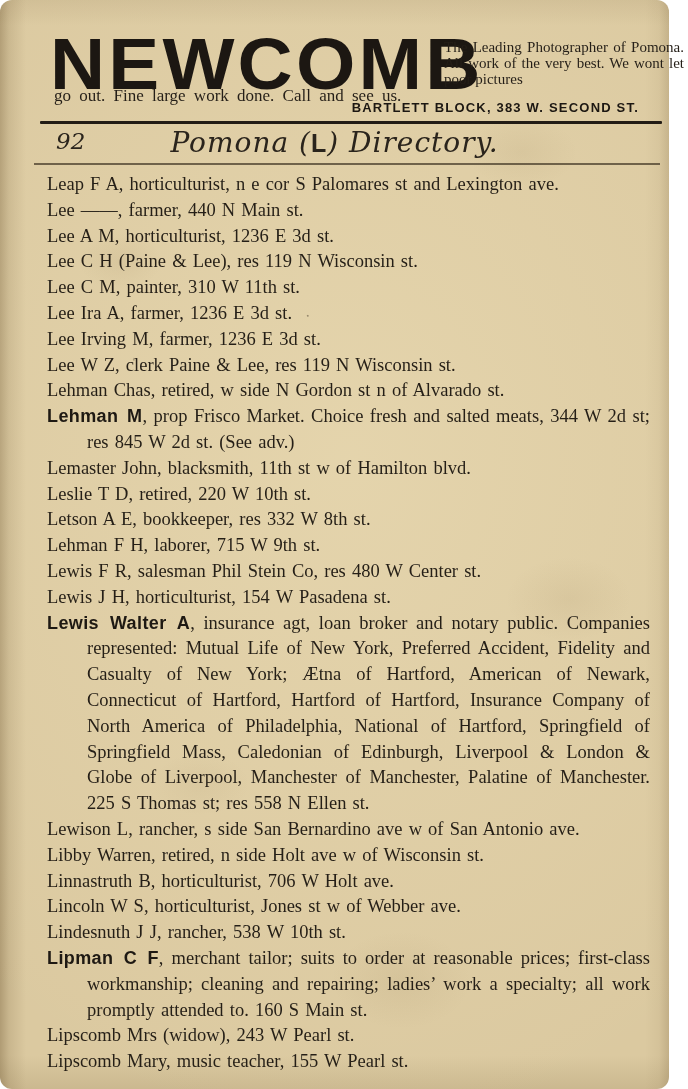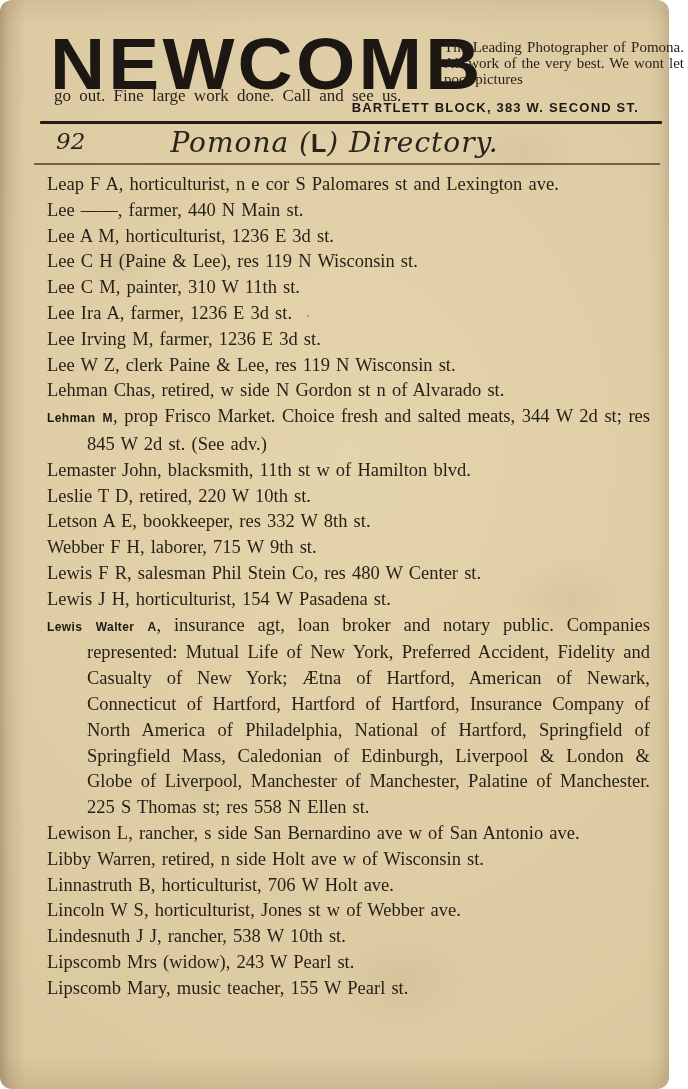--- a/index.html
+++ b/index.html
@@ -85,21 +85,21 @@
     font-family:"Liberation Serif","DejaVu Serif",serif;
     font-size:18.5px;line-height:25.8px;color:#251f17;
     word-spacing:1.5px;
   }
   .entry{
     margin:0;padding-left:40px;text-indent:-40px;text-align:justify;
   }
   .entry .name{font-weight:normal;margin-top:48px;}
   .entry .name.bold-name{
     font-family:"Liberation Sans",sans-serif;font-weight:bold;
-    font-size:12px;letter-spacing:0.4px;word-spacing:3px;color:#1e1913;
+    font-size:18px;letter-spacing:0.4px;word-spacing:3px;color:#1e1913;
   }
 </style>
 </head>
 <body>
 
 <div class="page">
 
   <header>
     <div class="brand">NEWCOMB</div>
     <div class="ad-right">The Leading Photographer of Pomona.  All work of the very best.  We wont let poor pictures</div>
@@ -134,37 +134,38 @@
     <p class="entry"><span class="name">Lehman Chas</span><span class="rest">, retired, w side N Gordon st n of Alvarado st.</span></p>
 
     <p class="entry"><span class="name bold-name">Lehman M</span><span class="rest">, prop Frisco Market.  Choice fresh and salted meats, 344 W 2d st; res 845 W 2d st.  (See adv.)</span></p>
 
     <p class="entry"><span class="name">Lemaster John</span><span class="rest">, blacksmith, 11th st w of Hamilton blvd.</span></p>
 
     <p class="entry"><span class="name">Leslie T D</span><span class="rest">, retired, 220 W 10th st.</span></p>
 
     <p class="entry"><span class="name">Letson A E</span><span class="rest">, bookkeeper, res 332 W 8th st.</span></p>
 
-    <p class="entry"><span class="name">Webber F H</span><span class="rest">, laborer, 715 W 9th st.</span></p>
+    <p class="entry"><span class="name">Lehman F H</span><span class="rest">, laborer, 715 W 9th st.</span></p>
 
     <p class="entry"><span class="name">Lewis F R</span><span class="rest">, salesman Phil Stein Co, res 480 W Center st.</span></p>
 
     <p class="entry"><span class="name">Lewis J H</span><span class="rest">, horticulturist, 154 W Pasadena st.</span></p>
 
     <p class="entry"><span class="name bold-name">Lewis Walter A</span><span class="rest">, insurance agt, loan broker and notary public.  Companies represented:  Mutual Life of New York, Preferred Accident, Fidelity and Casualty of New York; Ætna of Hartford, American of Newark, Connecticut of Hartford, Hartford of Hartford, Insurance Company of North America of Philadelphia, National of Hartford, Springfield of Springfield Mass, Caledonian of Edinburgh, Liverpool &amp; London &amp; Globe of Liverpool, Manchester of Manchester, Palatine of Manchester.  225 S Thomas st; res 558 N Ellen st.</span></p>
 
     <p class="entry"><span class="name">Lewison L</span><span class="rest">, rancher, s side San Bernardino ave w of San Antonio ave.</span></p>
 
     <p class="entry"><span class="name">Libby Warren</span><span class="rest">, retired, n side Holt ave w of Wisconsin st.</span></p>
 
     <p class="entry"><span class="name">Linnastruth B</span><span class="rest">, horticulturist, 706 W Holt ave.</span></p>
 
     <p class="entry"><span class="name">Lincoln W S</span><span class="rest">, horticulturist, Jones st w of Webber ave.</span></p>
 
     <p class="entry"><span class="name">Lindesnuth J J</span><span class="rest">, rancher, 538 W 10th st.</span></p>
 
+    <p class="entry"><span class="name bold-name">Lipman C F</span><span class="rest">, merchant tailor; suits to order at reasonable prices; first-class workmanship; cleaning and repairing; ladies’ work a specialty; all work promptly attended to.  160 S Main st.</span></p>
 
     <p class="entry"><span class="name">Lipscomb Mrs</span><span class="rest"> (widow), 243 W Pearl st.</span></p>
 
     <p class="entry"><span class="name">Lipscomb Mary</span><span class="rest">, music teacher, 155 W Pearl st.</span></p>
   </main>
 
 </div>
 
 </body></html>

